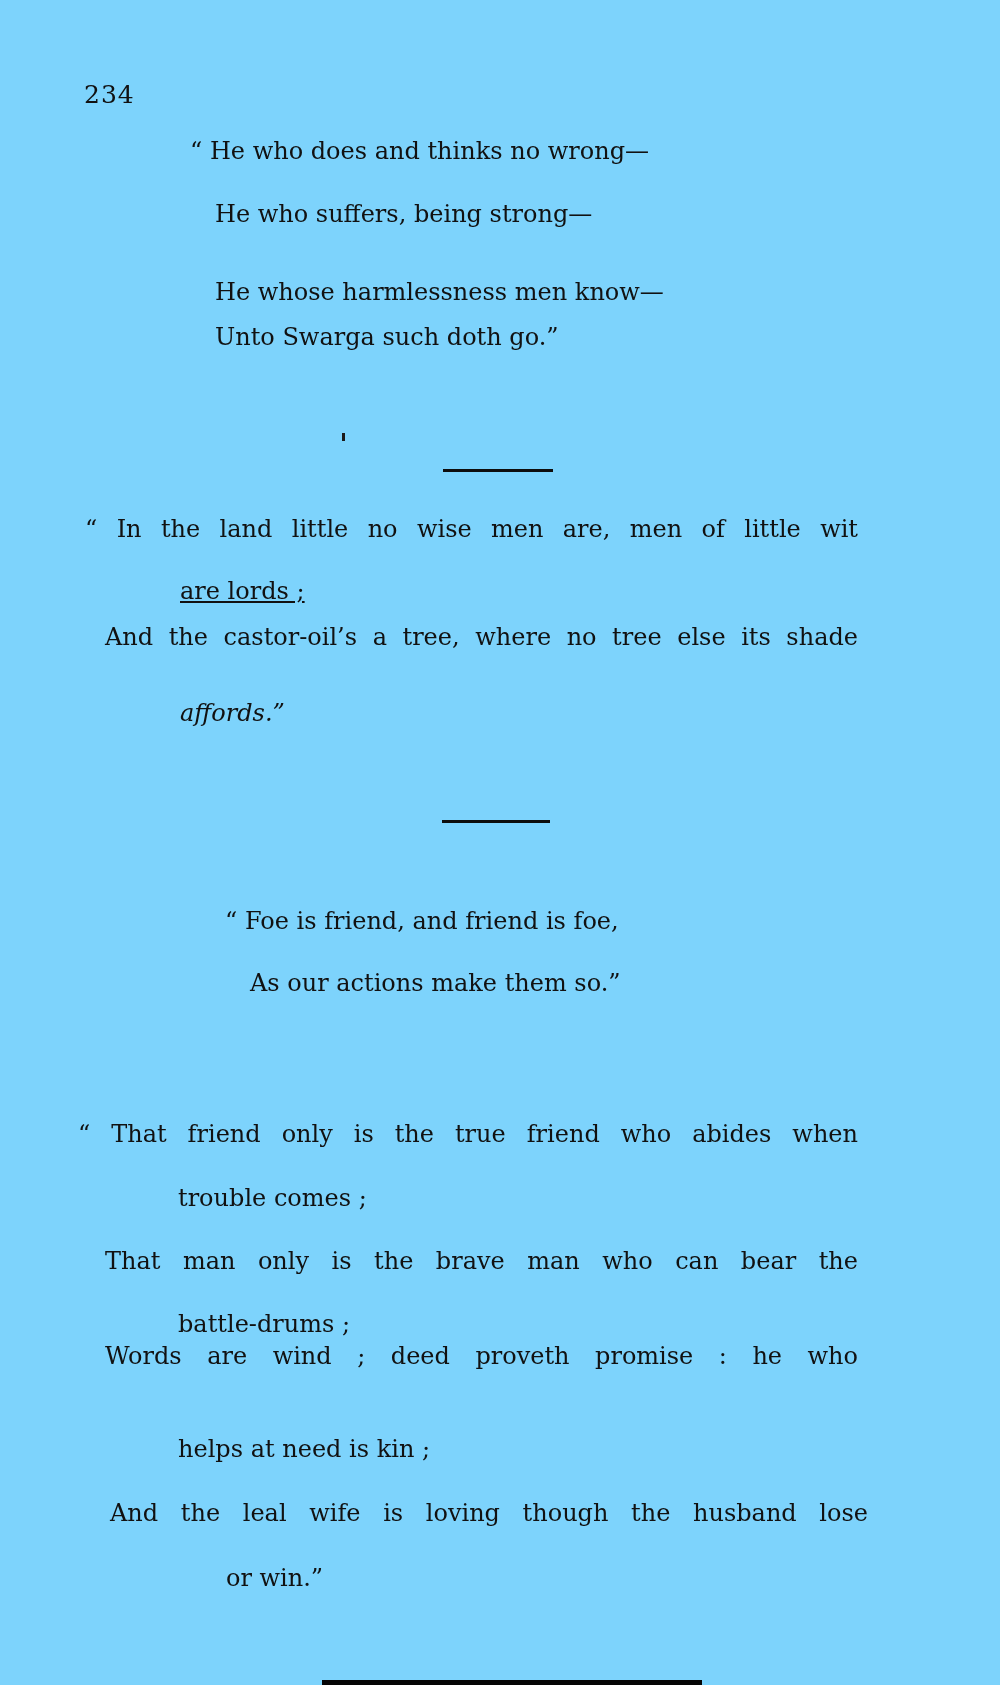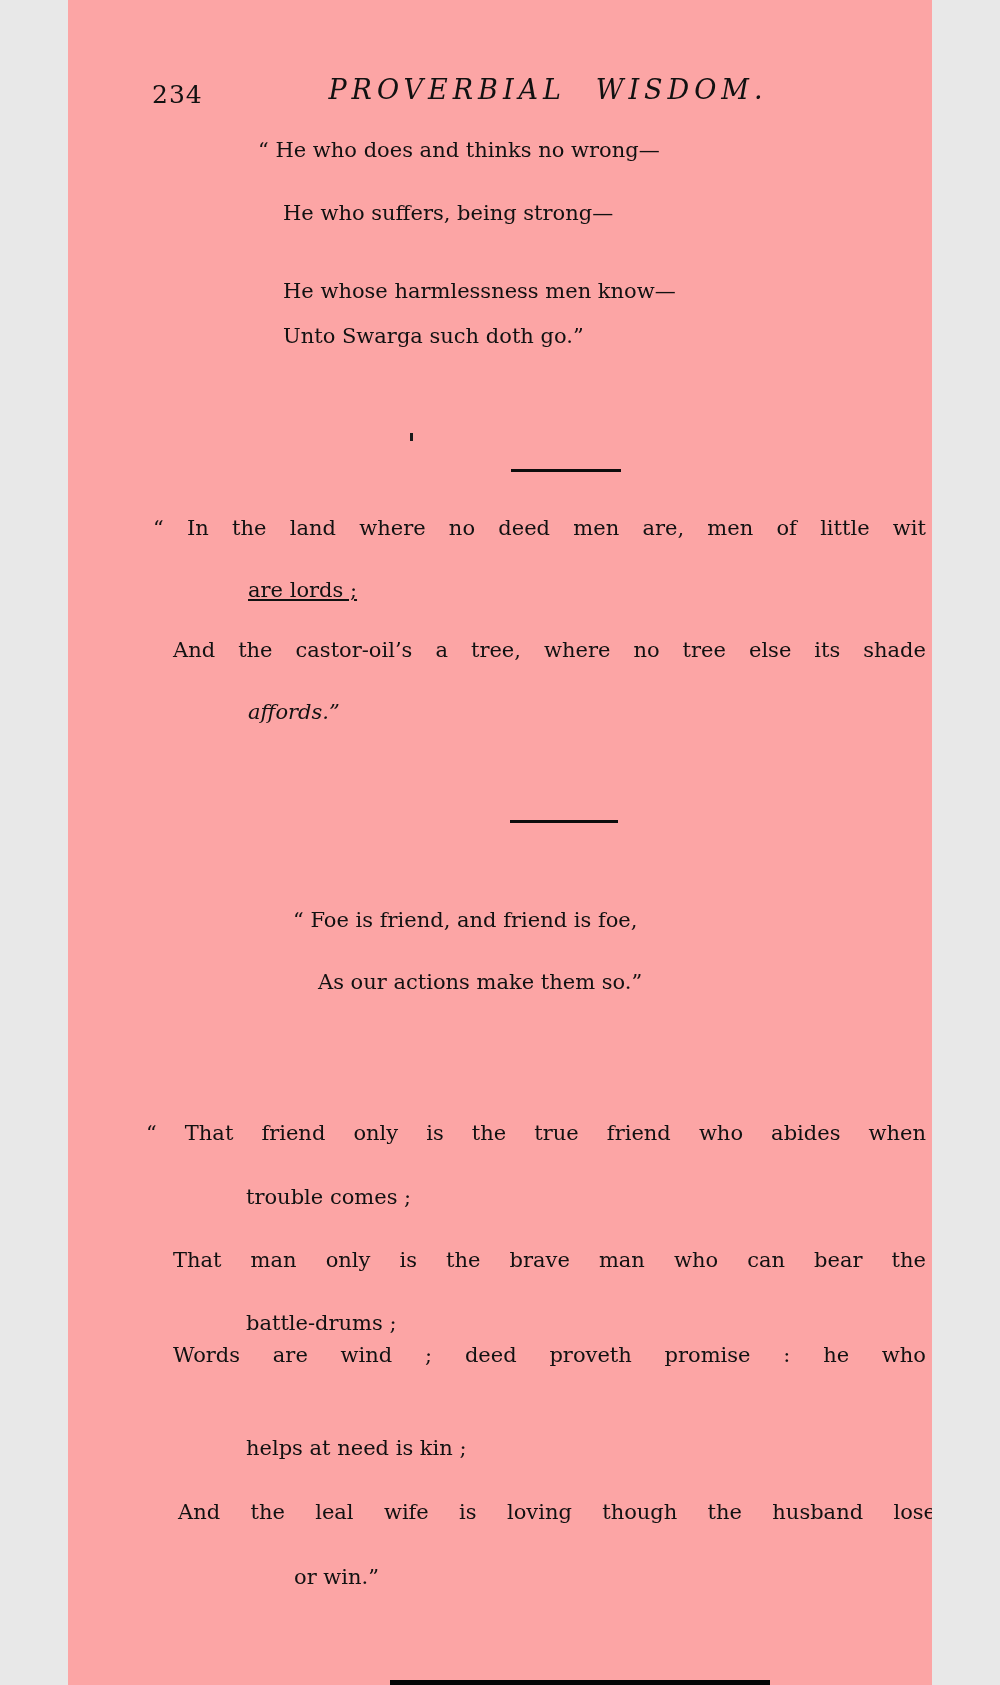--- a/index.html
+++ b/index.html
@@ -1,39 +1,39 @@
 <!DOCTYPE html>
 <html><head>
 <meta charset="utf-8">
 <style>
   html,body{margin:0;padding:0;background:#e8e8e8;}
   .page{
     position:relative;
-    width:864px;height:1685px;
+    width:1000px;height:1685px;
     margin:0 auto;
-    background:#fca5a5;
+    background:#7dd3fc;
     color:#111;
     font-family:"DejaVu Serif","Liberation Serif",serif;
     overflow:hidden;
   }
   .pagenum{
     position:absolute;top:80px;left:84px;
     font-size:25px;letter-spacing:1px;
   }
   .running-title{
     position:absolute;top:74px;left:200px;width:560px;
     text-align:center;
     font-style:italic;
     font-size:27px;
     letter-spacing:5px;
     word-spacing:16px;
   }
   .verse-line{
     position:absolute;
-    font-size:21px;
+    font-size:24px;
     line-height:1.15;
     white-space:pre;
   }
   .verse-line.justified{
     white-space:normal;
     text-align:justify;
     text-align-last:justify;
   }
   .divider{
     position:absolute;
@@ -49,30 +49,29 @@
     background:#050505;
   }
 </style>
 </head>
 <body>
 
 <div class="page">
 
   <div class="pagenum">234</div>
 
-  <div class="running-title">PROVERBIAL WISDOM.</div>
 
   <div id="verses">
       <div class="verse-line" style="top: 138px; left: 190px;">“ He who does and thinks no wrong—</div>
       <div class="verse-line" style="top: 201px; left: 215px;">He who suffers, being strong—</div>
       <div class="verse-line" style="top: 279px; left: 215px;">He whose harmlessness men know—</div>
       <div class="verse-line" style="top: 324px; left: 215px; text-align: center;">Unto Swarga such doth go.”</div>
-      <div class="verse-line justified" style="top: 516px; left: 85px; width: 773px;">“ In the land where no deed men are, men of little wit</div>
+      <div class="verse-line justified" style="top: 516px; left: 85px; width: 773px;">“ In the land little no wise men are, men of little wit</div>
       <div class="verse-line" style="top: 578px; left: 180px; text-decoration: underline;">are lords ;</div>
-      <div class="verse-line justified" style="top: 638px; left: 105px; width: 753px;">And the castor-oil’s a tree, where no tree else its shade</div>
+      <div class="verse-line justified" style="top: 624px; left: 105px; width: 753px;">And the castor-oil’s a tree, where no tree else its shade</div>
       <div class="verse-line" style="top: 700px; left: 180px; font-style: italic;">affords.”</div>
       <div class="verse-line" style="top: 908px; left: 225px;">“ Foe is friend, and friend is foe,</div>
       <div class="verse-line" style="top: 970px; left: 250px; text-align: center;">As our actions make them so.”</div>
       <div class="verse-line justified" style="top: 1121px; left: 78px; width: 780px;">“ That friend only is the true friend who abides when</div>
       <div class="verse-line" style="top: 1185px; left: 178px;">trouble comes ;</div>
       <div class="verse-line justified" style="top: 1248px; left: 105px; width: 753px;">That man only is the brave man who can bear the</div>
       <div class="verse-line" style="top: 1311px; left: 178px;">battle-drums ;</div>
       <div class="verse-line justified" style="top: 1343px; left: 105px; width: 753px;">Words are wind ; deed proveth promise : he who</div>
       <div class="verse-line" style="top: 1436px; left: 178px;">helps at need is kin ;</div>
       <div class="verse-line justified" style="top: 1500px; left: 110px; width: 758px;">And the leal wife is loving though the husband lose</div>

